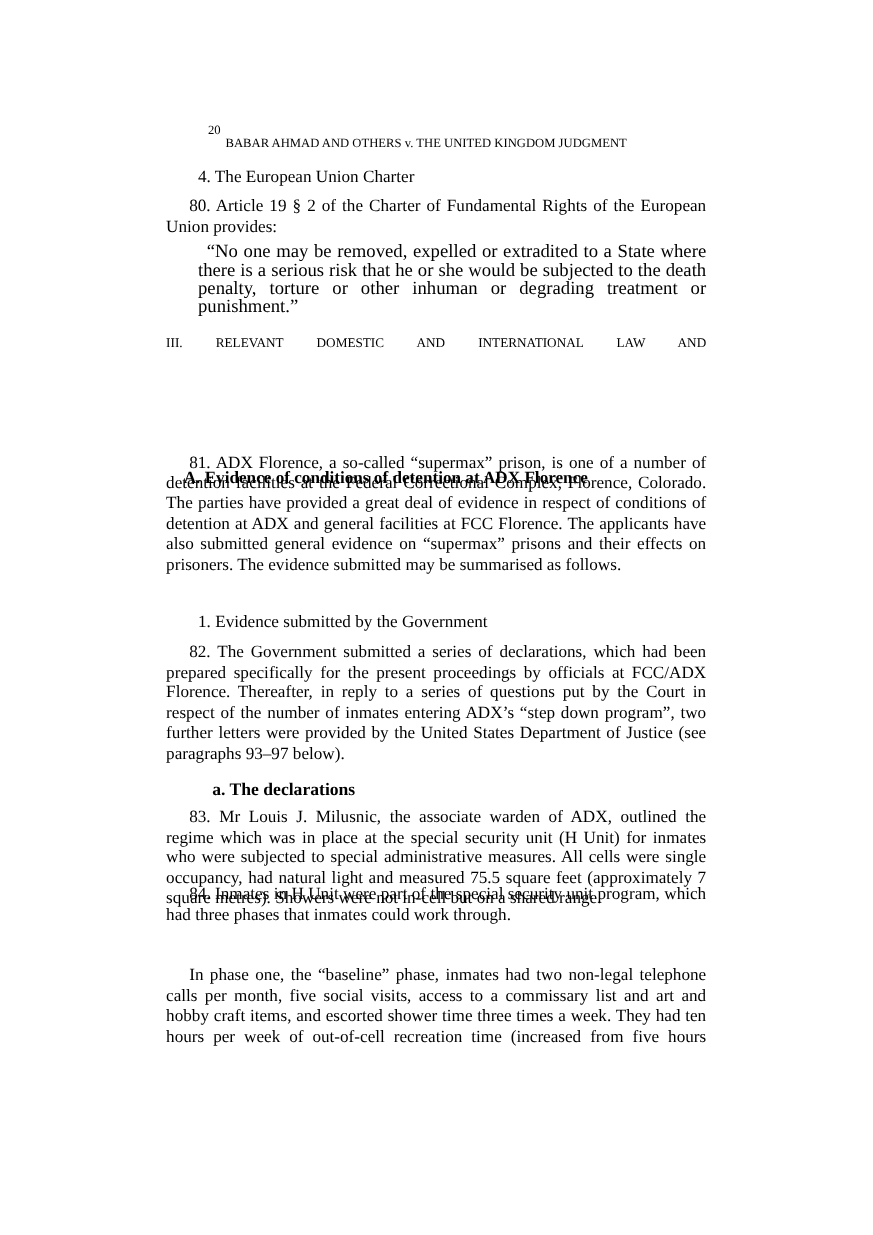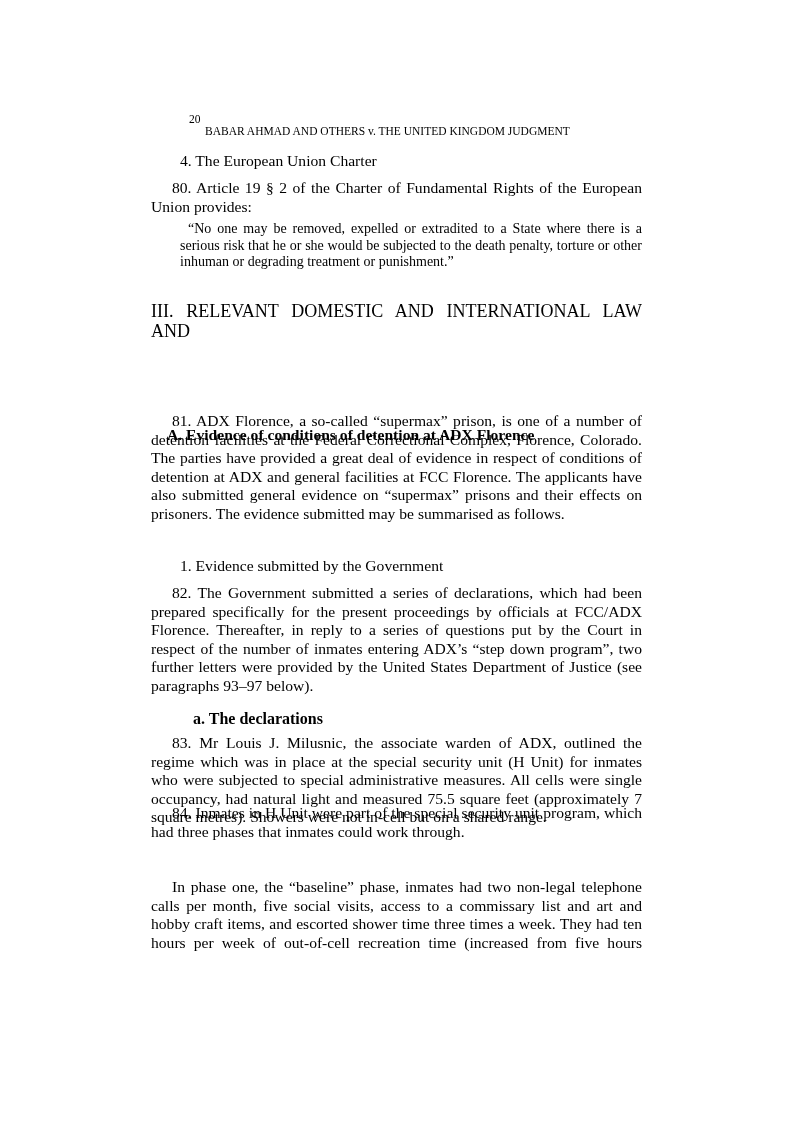--- a/index.html
+++ b/index.html
@@ -5,22 +5,22 @@
   html, body { margin: 0; padding: 0; background: #ffffff; }
   body { width: 794px; height: 1123px; position: relative; overflow: hidden;
          font-family: "Liberation Serif", serif; color: #000; }
   .page { position: absolute; left: 151px; top: 0; width: 491px; }
   .header { position: absolute; top: 113px; left: 151px; width: 491px; font-size: 11.5px; }
   .header .pnum { position: absolute; left: 0; top: 0; margin-left: 38px; }
   .header .htitle { position: absolute; left: 54px; top: 12px; }
   .blk { position: absolute; left: 0; width: 491px; font-size: 15.6px; line-height: 18.5px; text-align: justify; }
   .ind { text-indent: 21px; }
   .subhead-i { }
-  .quote { position: absolute; left: 29px; width: 462px; font-size: 14px; line-height: 16.5px; text-align: justify; text-indent: 8px; }
-  .sec3 { position: absolute; left: 0; width: 491px; font-size: 18px; line-height: 20px; }
+  .quote { position: absolute; left: 29px; width: 462px; font-size: 17px; line-height: 16.5px; text-align: justify; text-indent: 8px; }
+  .sec3 { position: absolute; left: 0; width: 491px; font-size: 12px; line-height: 20px; }
   .sec3 .l1 { display: block; text-align: justify; text-align-last: justify; }
   .sec3 .l2 { display: block; padding-left: 24px; }
   .secA { position: absolute; left: 16px; font-weight: bold; font-size: 15.6px; }
   .smallbold { position: absolute; left: 42px; font-weight: bold; font-size: 16px; }
   .just-last { text-align-last: justify; }
 </style>
 </head>
 <body>
 
 <div class="header">

